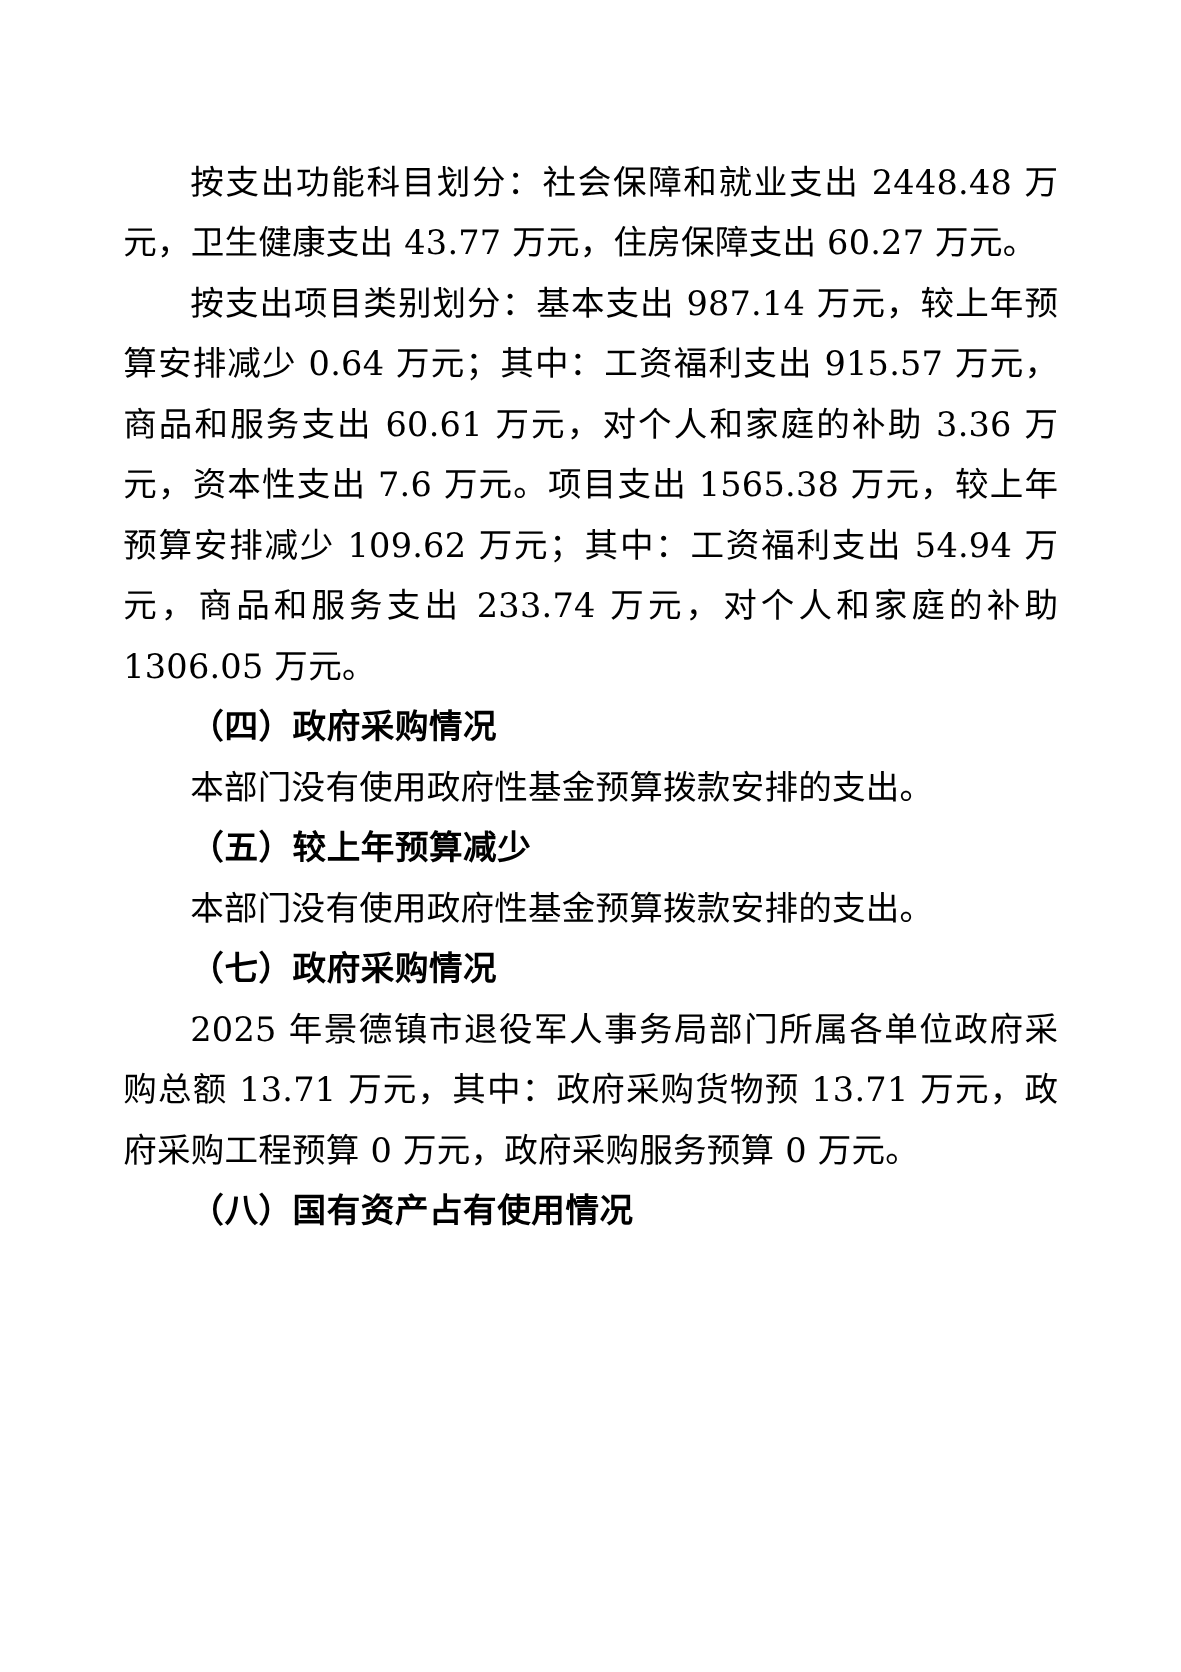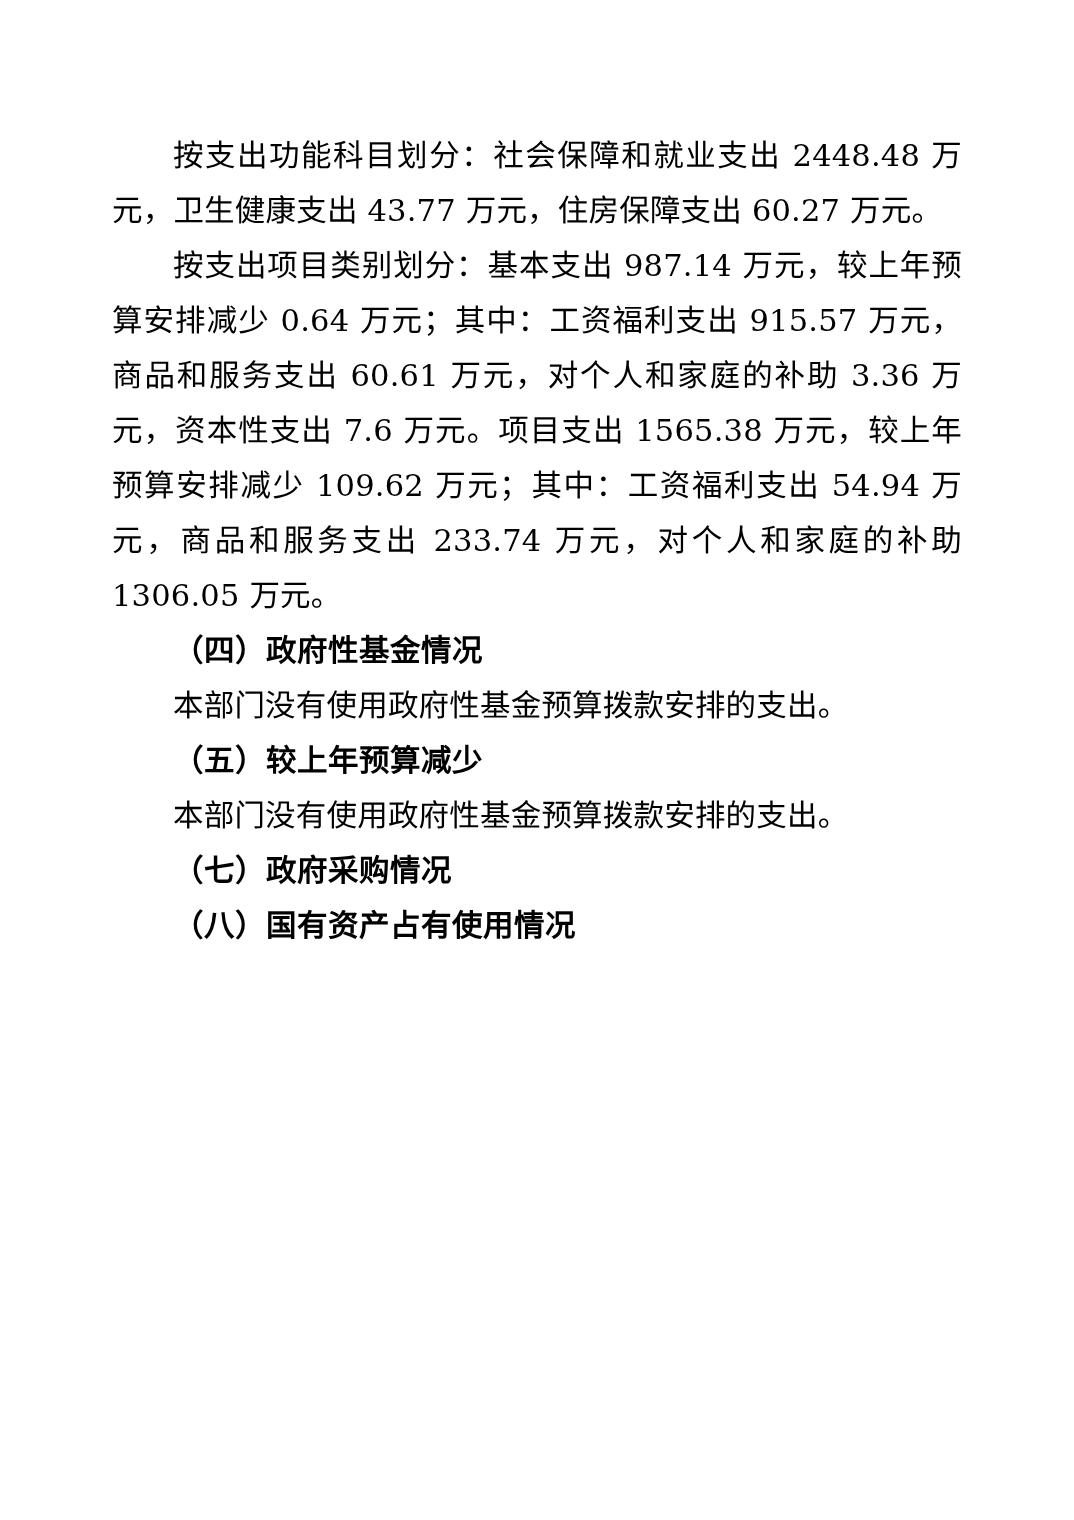--- a/index.html
+++ b/index.html
@@ -13,20 +13,21 @@
     font-family: "DejaVu Serif", "Liberation Serif", serif;
     color: #000000;
   }
   .page {
     position: relative;
     width: 1074px;
     height: 1164px;
     box-sizing: border-box;
     padding: 128px 112px 60px 112px;
     background: #ffffff;
+    margin-top: 11px;
   }
   .doc-body {
     width: 100%;
   }
   p.para {
     margin: 0;
     font-size: 30.5px;
     line-height: 55px;
     text-align: justify;
     text-justify: inter-ideograph;
@@ -50,29 +51,30 @@
 </head>
 <body>
 
 <div class="page">
   <div class="doc-body">
 
     <p class="para blk">按支出功能科目划分：社会保障和就业支出 2448.48 万元，卫生健康支出 43.77 万元，住房保障支出 60.27 万元。</p>
 
     <p class="para blk">按支出项目类别划分：基本支出 987.14 万元，较上年预算安排减少 0.64 万元；其中：工资福利支出 915.57 万元，商品和服务支出 60.61 万元，对个人和家庭的补助 3.36 万元，资本性支出 7.6 万元。项目支出 1565.38 万元，较上年预算安排减少 109.62 万元；其中：工资福利支出 54.94 万元，商品和服务支出 233.74 万元，对个人和家庭的补助 1306.05 万元。</p>
 
-    <h2 class="heading blk">（四）政府性基金情况</h2>
+    <h2 class="heading blk">（四）政府采购情况</h2>
 
     <p class="para blk">本部门没有使用政府性基金预算拨款安排的支出。</p>
 
     <h2 class="heading blk">（五）较上年预算减少</h2>
 
     <p class="para blk">本部门没有使用政府性基金预算拨款安排的支出。</p>
 
 
 
     <h2 class="heading blk">（七）政府采购情况</h2>
 
+    <p class="para blk">2025 年景德镇市退役军人事务局部门所属各单位政府采购总额 13.71 万元，其中：政府采购货物预 13.71 万元，政府采购工程预算 0 万元，政府采购服务预算 0 万元。</p>
 
     <h2 class="heading blk">（八）国有资产占有使用情况</h2>
 
   </div>
 </div>
 
 </body></html>

